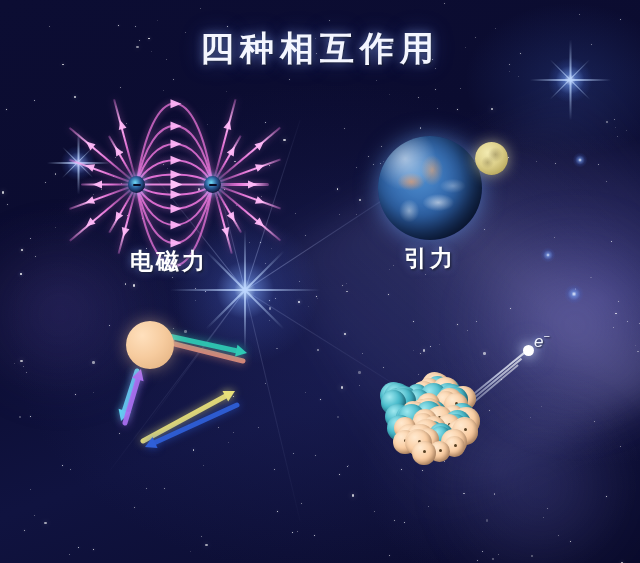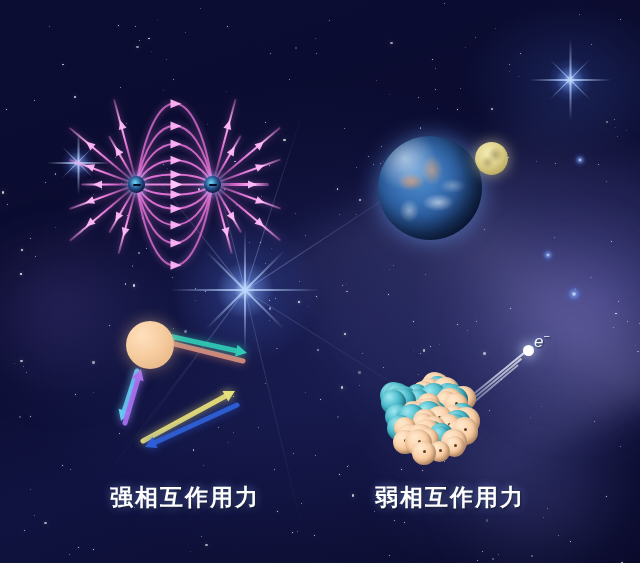--- a/index.html
+++ b/index.html
@@ -433,20 +433,21 @@
       <div class="connector" style="left:245px;top:290px;width:225.0px;transform:rotate(126.87deg);opacity:0.3;"></div>
     </div>
   <div class="center-glow"></div>
   <div class="starburst" style="left:245px;top:290px;width:0;height:0;">
     <div class="ray" style="width:150px;height:2px;margin:-1px 0 0 -75px;transform:rotate(0deg);"></div>
     <div class="ray" style="width:120px;height:2px;margin:-1px 0 0 -60px;transform:rotate(90deg);"></div>
     <div class="ray" style="width:110px;height:1.5px;margin:-1px 0 0 -55px;transform:rotate(45deg);"></div>
     <div class="ray" style="width:110px;height:1.5px;margin:-1px 0 0 -55px;transform:rotate(-45deg);"></div>
   </div>
 
+  <div class="title">四种相互作用</div>
 
   <div class="em-wrap">
     <div id="em-art">
         <svg width="210" height="160" style="position:absolute;left:0;top:0;overflow:visible;">
           <path d="M 76.5 79.5 C 92.46 66 136.54 66 152.5 79.5" fill="none" stroke="rgba(233,116,218,0.95)" stroke-width="2" style="filter:drop-shadow(0 0 3px rgba(240,130,225,.7))"></path>
           <polygon points="121.5,69.4 110.5,64.9 110.5,73.9" fill="rgba(255,180,248,.95)"></polygon>
           <path d="M 76.5 79.5 C 92.46 93 136.54 93 152.5 79.5" fill="none" stroke="rgba(233,116,218,0.95)" stroke-width="2" style="filter:drop-shadow(0 0 3px rgba(240,130,225,.7))"></path>
           <polygon points="121.5,89.6 110.5,85.1 110.5,94.1" fill="rgba(255,180,248,.95)"></polygon>
           <path d="M 76.5 79.5 C 92.46 47.099999999999994 136.54 47.099999999999994 152.5 79.5" fill="none" stroke="rgba(233,116,218,0.90)" stroke-width="2" style="filter:drop-shadow(0 0 3px rgba(240,130,225,.7))"></path>
           <polygon points="121.5,55.26 110.5,50.76 110.5,59.76" fill="rgba(255,180,248,.95)"></polygon>
@@ -504,44 +505,45 @@
         <div class="radial" style="left:152.5px;top:78.3px;width:88px;transform:rotate(-75deg);filter:drop-shadow(0 0 3px rgba(236,120,220,.6));"></div>
         <div class="arrowhead" style="left:168.4px;top:20.0px;border-width:4.5px 0 4.5px 9px;border-color:transparent transparent transparent rgba(255,185,248,.95);transform:translate(-4px,-4.5px) rotate(-75deg);"></div>
       </div>
     <div class="pole" style="left:68px;top:71px;">
       <div class="slit"></div>
     </div>
     <div class="pole" style="left:144px;top:71px;">
       <div class="slit"></div>
     </div>
   </div>
+  <div class="caption" style="left:130px;top:246px;font-size:23px;letter-spacing:3px;">电磁力</div>
 
   <div class="earth"></div>
   <div class="moon"></div>
+  <div class="caption" style="left:404px;top:243px;font-size:23px;letter-spacing:3px;">引力</div>
 
   <div class="si-wrap">
     <div id="si-arrows">
         <svg width="200" height="165" style="position:absolute;left:0;top:0;overflow:visible;">
           <line x1="158" y1="56" x2="88.7" y2="38.7" stroke="#e08a7a" stroke-width="5" stroke-linecap="round" opacity="0.95" style="filter:drop-shadow(0 0 4px #e08a7aaa)"></line>
           <polygon points="78,36 90.1,32.8 87.2,44.5" fill="#e08a7a" style="filter:drop-shadow(0 0 4px #e08a7aaa)"></polygon>
           <line x1="70" y1="28" x2="151.3" y2="45.7" stroke="#2fc9b4" stroke-width="5" stroke-linecap="round" opacity="0.95" style="filter:drop-shadow(0 0 4px #2fc9b4aa)"></line>
           <polygon points="162,48 150.0,51.5 152.5,39.8" fill="#2fc9b4" style="filter:drop-shadow(0 0 4px #2fc9b4aa)"></polygon>
           <line x1="52" y1="66" x2="39.4" y2="105.5" stroke="#5ad7f0" stroke-width="5" stroke-linecap="round" opacity="0.95" style="filter:drop-shadow(0 0 4px #5ad7f0aa)"></line>
           <polygon points="36,116 33.6,103.7 45.1,107.4" fill="#5ad7f0" style="filter:drop-shadow(0 0 4px #5ad7f0aa)"></polygon>
           <line x1="40" y1="118" x2="52.9" y2="74.5" stroke="#a96ff0" stroke-width="5" stroke-linecap="round" opacity="0.95" style="filter:drop-shadow(0 0 4px #a96ff0aa)"></line>
           <polygon points="56,64 58.6,76.3 47.1,72.8" fill="#a96ff0" style="filter:drop-shadow(0 0 4px #a96ff0aa)"></polygon>
           <line x1="58" y1="136" x2="140.3" y2="91.3" stroke="#e8e07a" stroke-width="5" stroke-linecap="round" opacity="0.95" style="filter:drop-shadow(0 0 4px #e8e07aaa)"></line>
           <polygon points="150,86 143.2,96.5 137.5,86.0" fill="#e8e07a" style="filter:drop-shadow(0 0 4px #e8e07aaa)"></polygon>
           <line x1="152" y1="100" x2="70.0" y2="137.4" stroke="#2f5fd8" stroke-width="5" stroke-linecap="round" opacity="0.95" style="filter:drop-shadow(0 0 4px #2f5fd8aa)"></line>
           <polygon points="60,142 67.5,132.0 72.5,142.9" fill="#2f5fd8" style="filter:drop-shadow(0 0 4px #2f5fd8aa)"></polygon>
         </svg>
       </div>
     <div class="si-node node-nucleon" style="left:41px;top:16px;width:48px;height:48px;"></div>
   </div>
-  <div class="caption" style="left:110px;top:482px;font-size:23px;letter-spacing:2px;">强相互作用力</div>
 
   <div id="decay-tracks">
       <div class="decay-track" style="left:455px;top:408px;width:88.9px;transform:rotate(-39.06deg);opacity:0.85;"></div>
       <div class="decay-track" style="left:452px;top:415px;width:89.5px;transform:rotate(-39.56deg);opacity:0.73;"></div>
       <div class="decay-track" style="left:449px;top:422px;width:90.1px;transform:rotate(-40.05deg);opacity:0.61;"></div>
     </div>
   <div class="nuc-wrap">
     <div id="nucleus">
         <div class="nucleon n-peach" style="left:56.3px;top:15.8px;width:24.9px;height:24.9px;z-index:0;">
           <div class="n-dot" style="left:11.8px;top:9.3px;"></div>
@@ -680,15 +682,14 @@
         </div>
         <div class="nucleon n-peach" style="left:45.7px;top:85.2px;width:24.2px;height:24.2px;z-index:63;">
           <div class="n-dot" style="left:11.5px;top:9.1px;"></div>
         </div>
       </div>
   </div>
   <div class="electron"></div>
   <div class="e-label">
     <span>e</span><sup style="font-size:11px;font-style:normal;">−</sup>
   </div>
-  <div class="caption" style="left:375px;top:482px;font-size:23px;letter-spacing:2px;">弱相互作用力</div>
 
 </div>
 
 </body></html>

